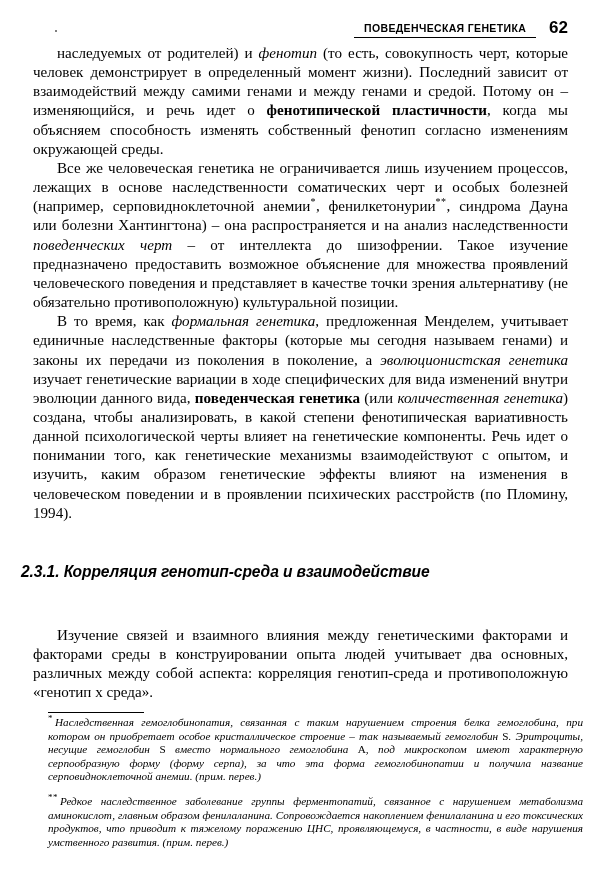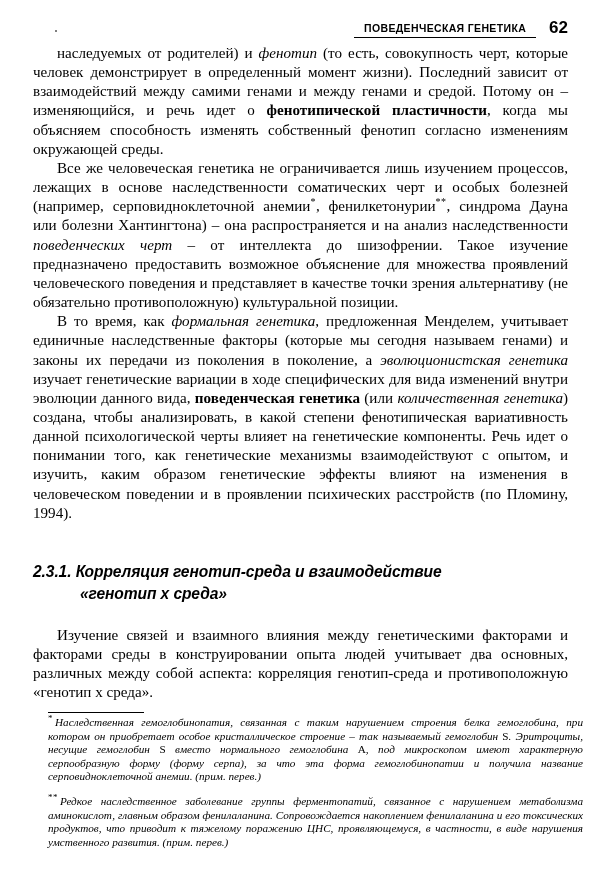--- a/index.html
+++ b/index.html
@@ -84,21 +84,21 @@
   .fn-ref {
     font-size: 10px;
     vertical-align: super;
     line-height: 0;
     letter-spacing: 0.5px;
   }
 
   
   .sect-head {
     position: absolute;
-    left: 33px;
+    left: 21px;
     top: 561px;
     width: 470px;
     font-family: "Liberation Sans", "DejaVu Sans", sans-serif;
     font-weight: 700;
     font-style: italic;
     font-size: 15.6px;
     line-height: 22px;
     letter-spacing: -0.1px;
   }
   .sect-head .l2 {
@@ -179,21 +179,20 @@
     <p class="para"><span>наследуемых от родителей) и </span><span class="it">фенотип</span><span> (то есть, совокупность черт, которые человек демонстрирует в определенный момент жизни). Последний зависит от взаимодействий между самими генами и между генами и средой. Потому он – изменяющийся, и речь идет о </span><span class="bd">фенотипической пластичности</span><span>, когда мы объясняем способность изменять собственный фенотип согласно изменениям окружающей среды.</span></p>
 
     <p class="para"><span>Все же человеческая генетика не ограничивается лишь изучением процессов, лежащих в основе наследственности соматических черт и особых болезней (например, серповидноклеточной анемии</span><span class="fn-ref">*</span><span>, фенилкетонурии</span><span class="fn-ref">**</span><span>, синдрома Дауна или болезни Хантингтона) – она распространяется и на анализ наследственности </span><span class="it">поведенческих черт</span><span> – от интеллекта до шизофрении. Такое изучение предназначено предоставить возможное объяснение для множества проявлений человеческого поведения и представляет в качестве точки зрения альтернативу (не обязательно противоположную) культуральной позиции.</span></p>
 
     <p class="para"><span>В то время, как </span><span class="it">формальная генетика</span><span>, предложенная Менделем, учитывает единичные наследственные факторы (которые мы сегодня называем генами) и законы их передачи из поколения в поколение, а </span><span class="it">эволюционистская генетика</span><span> изучает генетические вариации в ходе специфических для вида изменений внутри эволюции данного вида, </span><span class="bd">поведенческая генетика</span><span> (или </span><span class="it">количественная генетика</span><span>) создана, чтобы анализировать, в какой степени фенотипическая вариативность данной психологической черты влияет на генетические компоненты. Речь идет о понимании того, как генетические механизмы взаимодействуют с опытом, и изучить, каким образом генетические эффекты влияют на изменения в человеческом поведении и в проявлении психических расстройств (по Пломину, 1994).</span></p>
 
   </div>
 
   <div class="sect-head">
     <span class="l1">2.3.1. Корреляция генотип-среда и взаимодействие</span>
-    <span class="l2">«генотип х среда»</span>
   </div>
 
   <div class="wrap-block">
     <p class="para">Изучение связей и взаимного влияния между генетическими факторами и факторами среды в конструировании опыта людей учитывает два основных, различных между собой аспекта: корреляция генотип-среда и противоположную «генотип х среда».</p>
   </div>
 
   <div class="fn-zone">
     <div class="fn-rule"></div>
 
     <p class="footnote"><span class="fn-mark">*</span><span>Наследственная гемоглобинопатия, связанная с таким нарушением строения белка гемоглобина, при котором он приобретает особое кристаллическое строение – так называемый гемоглобин </span><span class="rm">S</span><span>. Эритроциты, несущие гемоглобин </span><span class="rm">S</span><span> вместо нормального гемоглобина </span><span class="rm">A</span><span>, под микроскопом имеют характерную серпообразную форму (форму серпа), за что эта форма гемоглобинопатии и получила название серповидноклеточной анемии. (прим. перев.)</span></p>

